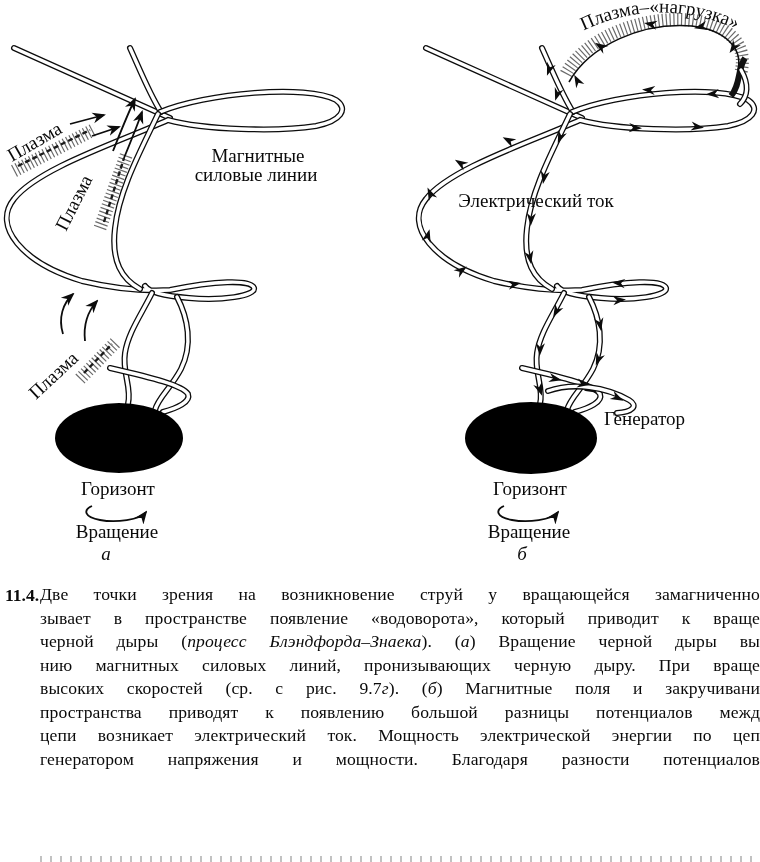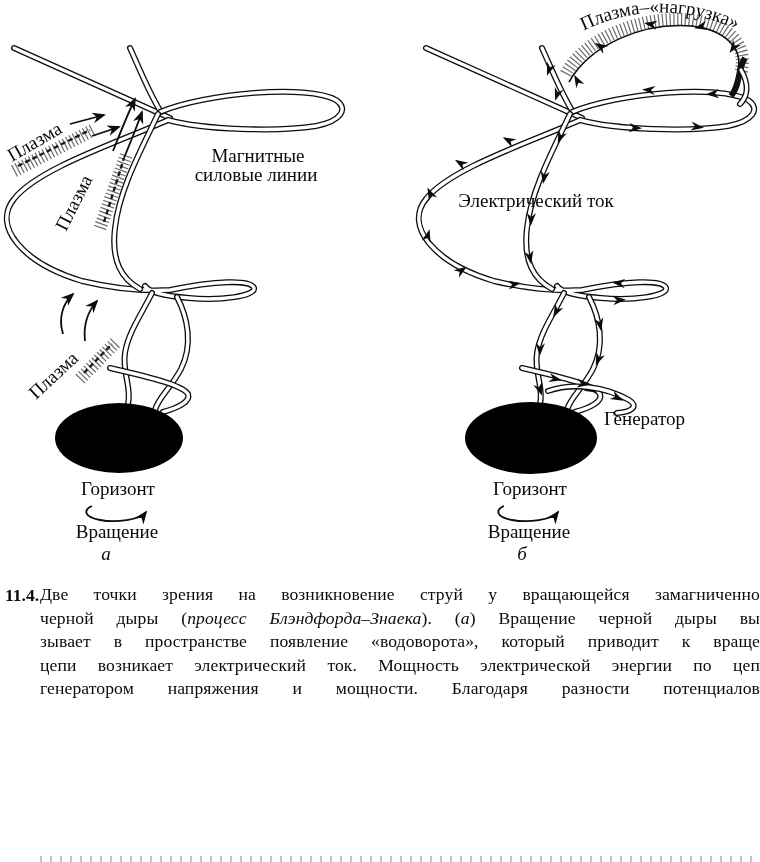--- a/index.html
+++ b/index.html
@@ -156,21 +156,24 @@
     <text class="figlabel" x="530" y="495" text-anchor="middle">Горизонт</text>
     <text class="figlabel" x="529" y="538" text-anchor="middle">Вращение</text>
     <text class="figlabel it" x="522" y="560" text-anchor="middle">б</text>
   </g>
 </svg>
 
 <div class="caption">
   <div class="cap-num">11.4.</div>
   <div class="cap-lines">
         <div class="cap-line"><span>Две точки зрения на возникновение струй у вращающейся замагниченно</span></div>
+        <div class="cap-line"><span>зывает в пространстве появление «водоворота», который приводит к враще</span></div>
         <div class="cap-line"><span>черной дыры (</span><em>процесс Блэндфорда–Знаека</em><span>). (</span><em>а</em><span>) Вращение черной дыры вы</span></div>
-        <div class="cap-line"><span>зывает в пространстве появление «водоворота», который приводит к враще</span></div>
+        <div class="cap-line"><span>нию магнитных силовых линий, пронизывающих черную дыру. При враще</span></div>
+        <div class="cap-line"><span>высоких скоростей (ср. с рис. 9.7</span><em>г</em><span>). (</span><em>б</em><span>) Магнитные поля и закручивани</span></div>
+        <div class="cap-line"><span>пространства приводят к появлению большой разницы потенциалов межд</span></div>
         <div class="cap-line"><span>цепи возникает электрический ток. Мощность электрической энергии по цеп</span></div>
         <div class="cap-line"><span>генератором напряжения и мощности. Благодаря разности потенциалов</span></div>
       </div>
 </div>
 <div class="cut-line"></div>
 
 </div>
 
 </body></html>

